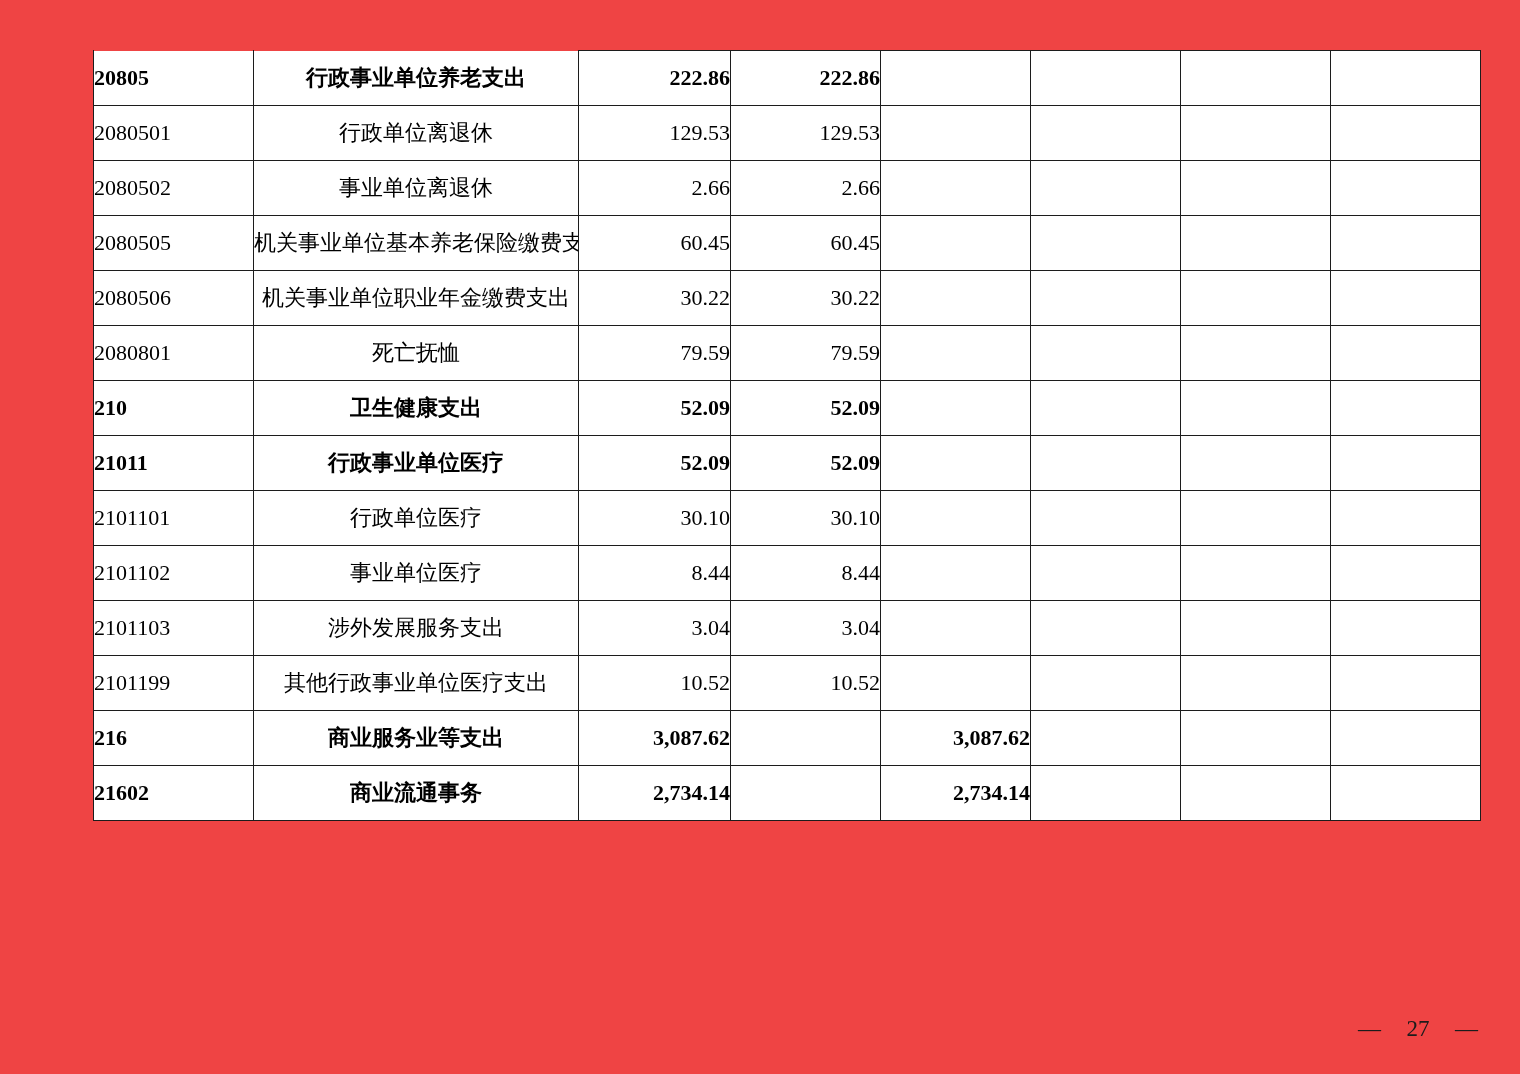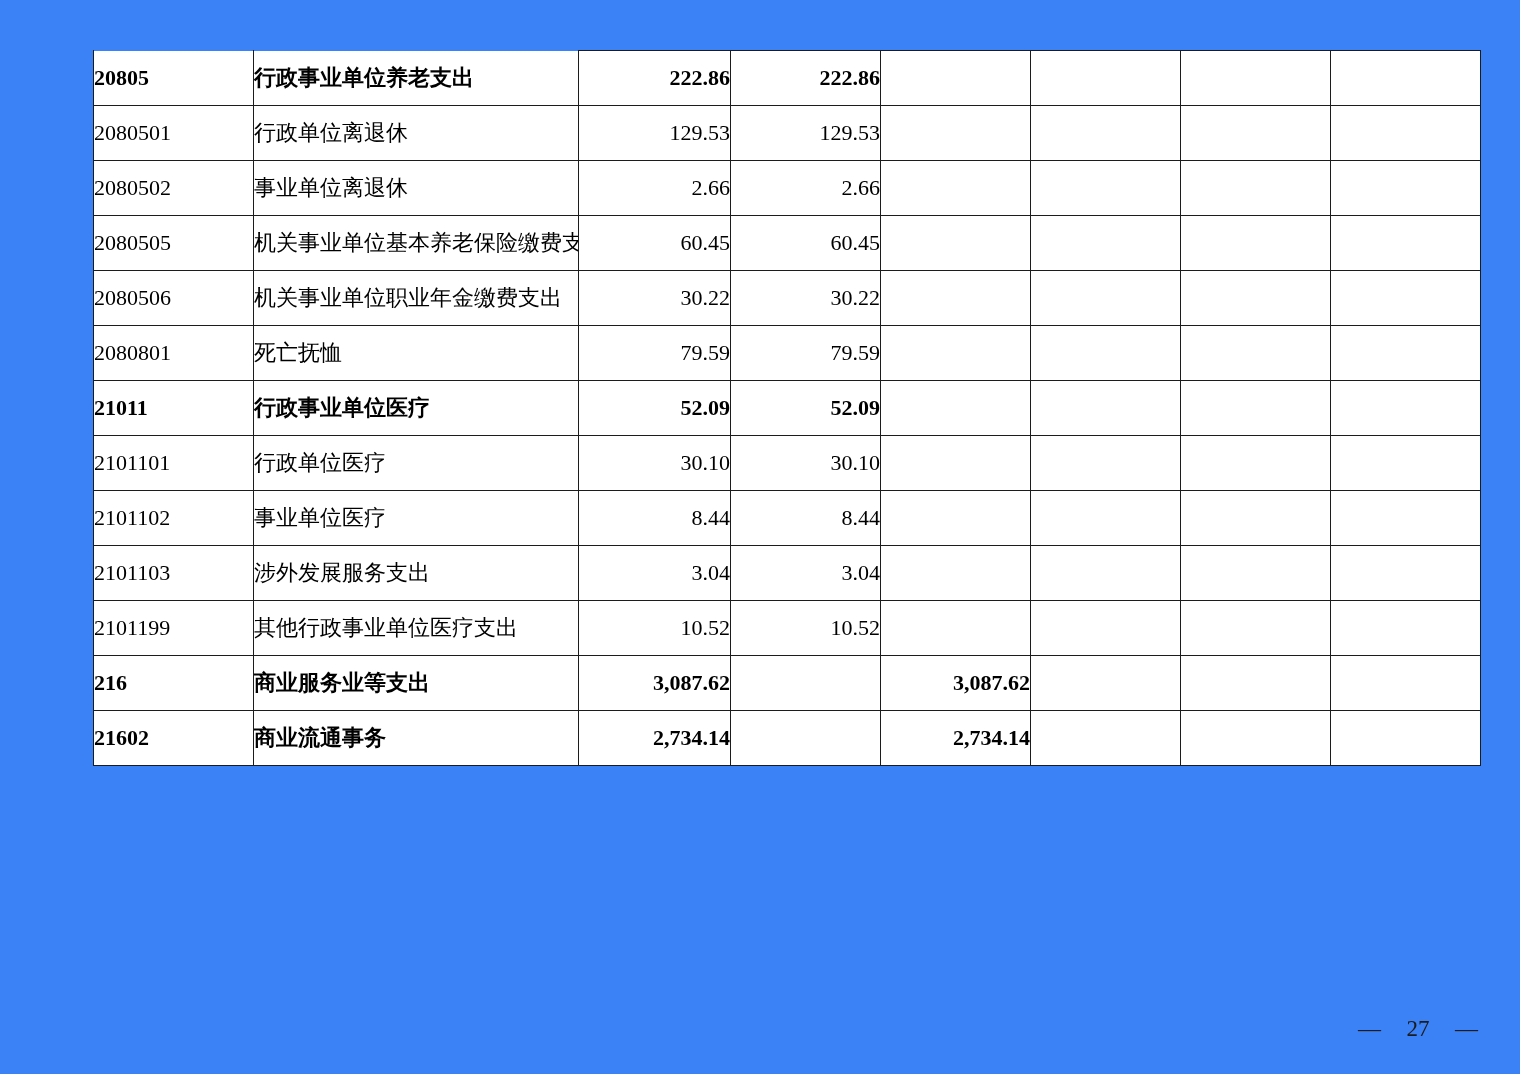--- a/index.html
+++ b/index.html
@@ -4,21 +4,21 @@
 <style>
   html, body {
     margin: 0;
     padding: 0;
     background: #ffffff;
   }
   .page {
     position: relative;
     width: 1520px;
     height: 1074px;
-    background: #3b82f6;
+    background: #ef4444;
     font-family: "Liberation Serif", "DejaVu Serif", serif;
     color: #000000;
     overflow: hidden;
   }
   table.budget-table {
     position: absolute;
     left: 93px;
     top: 50px;
     border-collapse: collapse;
     table-layout: fixed;
@@ -35,21 +35,21 @@
     white-space: nowrap;
     overflow: hidden;
     background: #ffffff;
   }
   
   table.budget-table tr:first-child td.col-code,
   table.budget-table tr:first-child td.col-name {
     border-top: 1px solid transparent;
   }
   td.col-code { text-align: left; padding-left: 3px; }
-  td.col-name { text-align: left; padding-left: 4px; }
+  td.col-name { text-align: center; padding-left: 4px; }
   td.col-value { text-align: right; padding-right: 12px; }
   tr.bold td { font-weight: 700; }
   .page-footer {
     position: absolute;
     left: 1358px;
     top: 1016px;
     width: 120px;
     display: flex;
     justify-content: space-between;
     align-items: center;
@@ -128,20 +128,30 @@
           <td class="col-code">2080801</td>
           <td class="col-name">死亡抚恤</td>
           <td class="col-value">79.59</td>
           <td class="col-value">79.59</td>
           <td class="col-value"></td>
           <td class="col-value"></td>
           <td class="col-value"></td>
           <td class="col-value"></td>
         </tr>
         <tr class="bold">
+          <td class="col-code">210</td>
+          <td class="col-name">卫生健康支出</td>
+          <td class="col-value">52.09</td>
+          <td class="col-value">52.09</td>
+          <td class="col-value"></td>
+          <td class="col-value"></td>
+          <td class="col-value"></td>
+          <td class="col-value"></td>
+        </tr>
+        <tr class="bold">
           <td class="col-code">21011</td>
           <td class="col-name">行政事业单位医疗</td>
           <td class="col-value">52.09</td>
           <td class="col-value">52.09</td>
           <td class="col-value"></td>
           <td class="col-value"></td>
           <td class="col-value"></td>
           <td class="col-value"></td>
         </tr>
         <tr>

